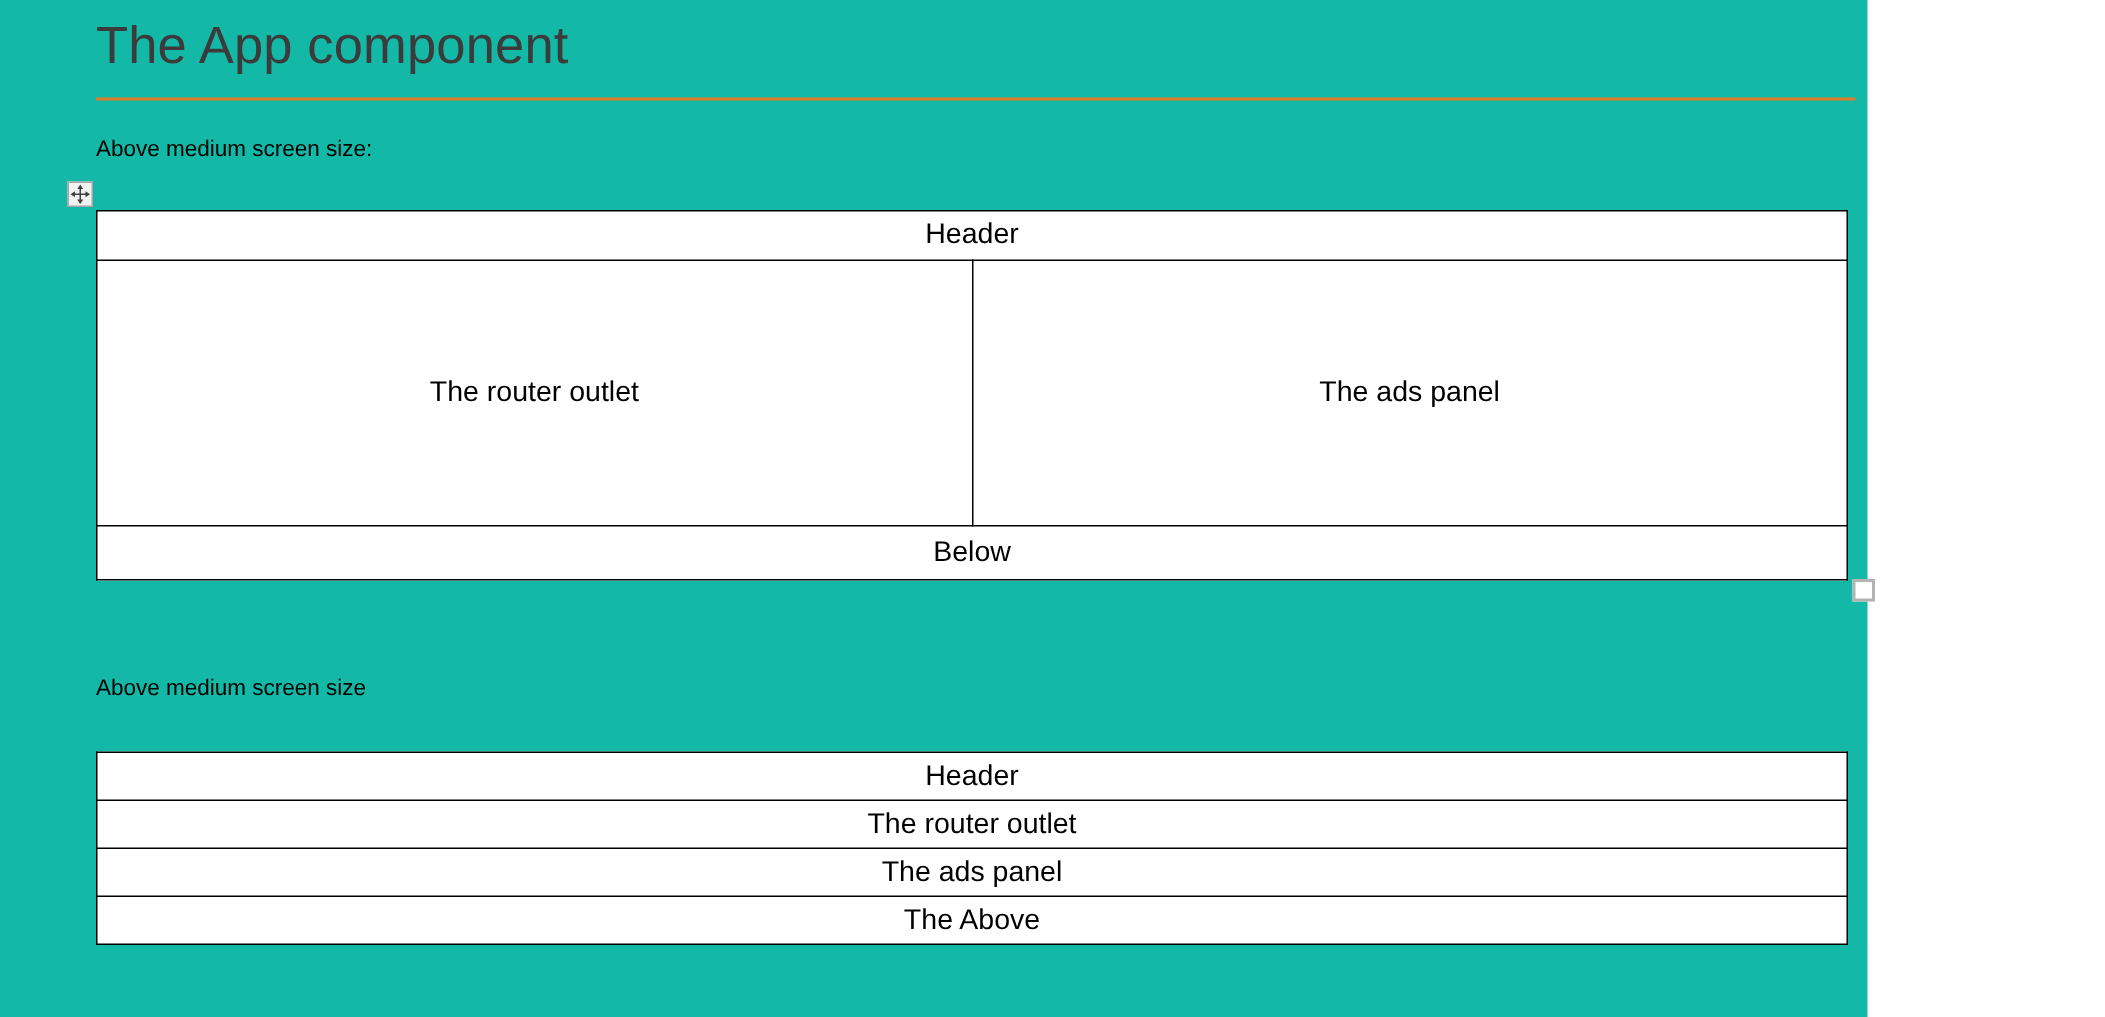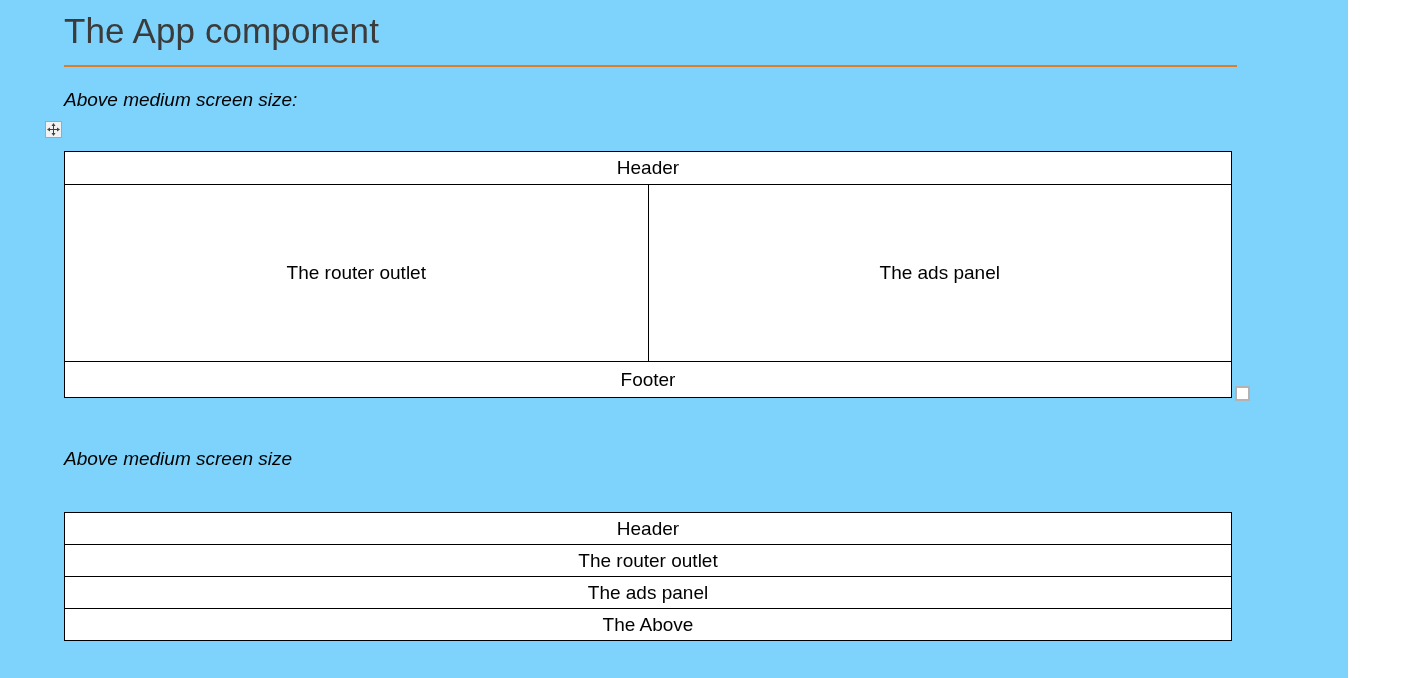--- a/index.html
+++ b/index.html
@@ -14,23 +14,23 @@
     position: relative;
     overflow: hidden;
     font-family: "Liberation Sans", "DejaVu Sans", sans-serif;
     -webkit-font-smoothing: antialiased;
   }
 
   .page {
     position: absolute;
     left: 0;
     top: 0;
-    width: 1348px;
+    width: 1245px;
     height: 678px;
-    background: #7dd3fc;
+    background: #14b8a6;
   }
 
   
   .doc-heading {
     position: absolute;
     left: 64px;
     top: 8px;
     width: 1173px;
     font-size: 35px;
     line-height: 46px;
@@ -45,36 +45,34 @@
     top: 65px;
     width: 1173px;
     height: 2px;
     background: #e07b26;
   }
 
   
   .para {
     position: absolute;
     left: 64px;
-    font-size: 19px;
+    font-size: 15px;
     line-height: 24px;
     color: #000000;
     white-space: nowrap;
-    font-style: italic;
   }
   .para-above { top: 88px; }
   .para-below { top: 447px; }
 
   
   .wtable {
     position: absolute;
     border-collapse: collapse;
     table-layout: fixed;
     background: #ffffff;
-    margin-top: 11px;
   }
   .wtable td {
     border: 1.6px solid #000000;
     text-align: center;
     vertical-align: middle;
     font-size: 19px;
     line-height: 24px;
     color: #000000;
     padding: 0;
     background: #ffffff;
@@ -152,21 +150,21 @@
   <table class="wtable" id="table-above">
     <tbody>
       <tr>
         <td class="row-header" colspan="2">Header</td>
       </tr>
       <tr>
         <td class="row-body cell-outlet">The router outlet</td>
         <td class="row-body cell-ads">The ads panel</td>
       </tr>
       <tr>
-        <td class="row-footer" colspan="2">Footer</td>
+        <td class="row-footer" colspan="2">Below</td>
       </tr>
     </tbody>
   </table>
 
   <div class="table-resize-handle"></div>
 
   <div class="para para-below">Above medium screen size</div>
 
   <table class="wtable" id="table-below">
     <tbody>

